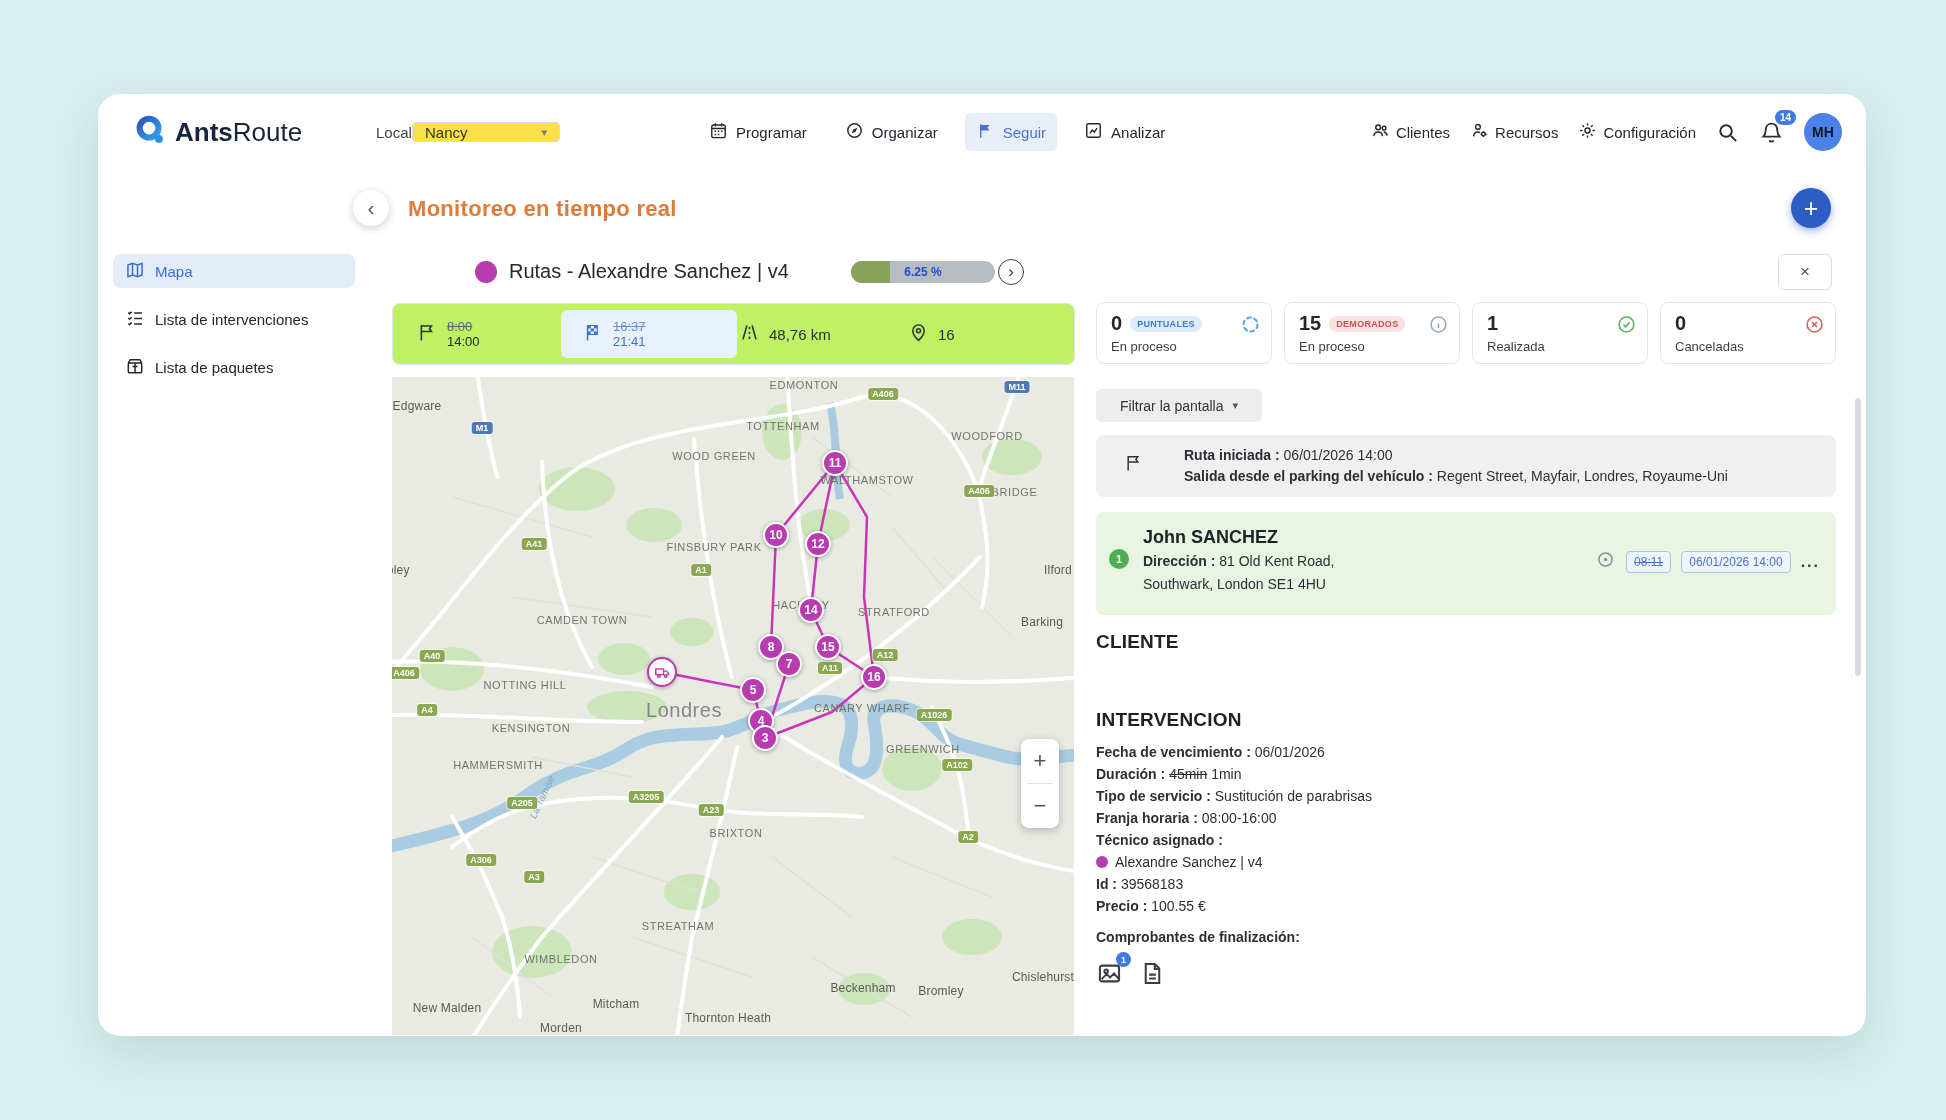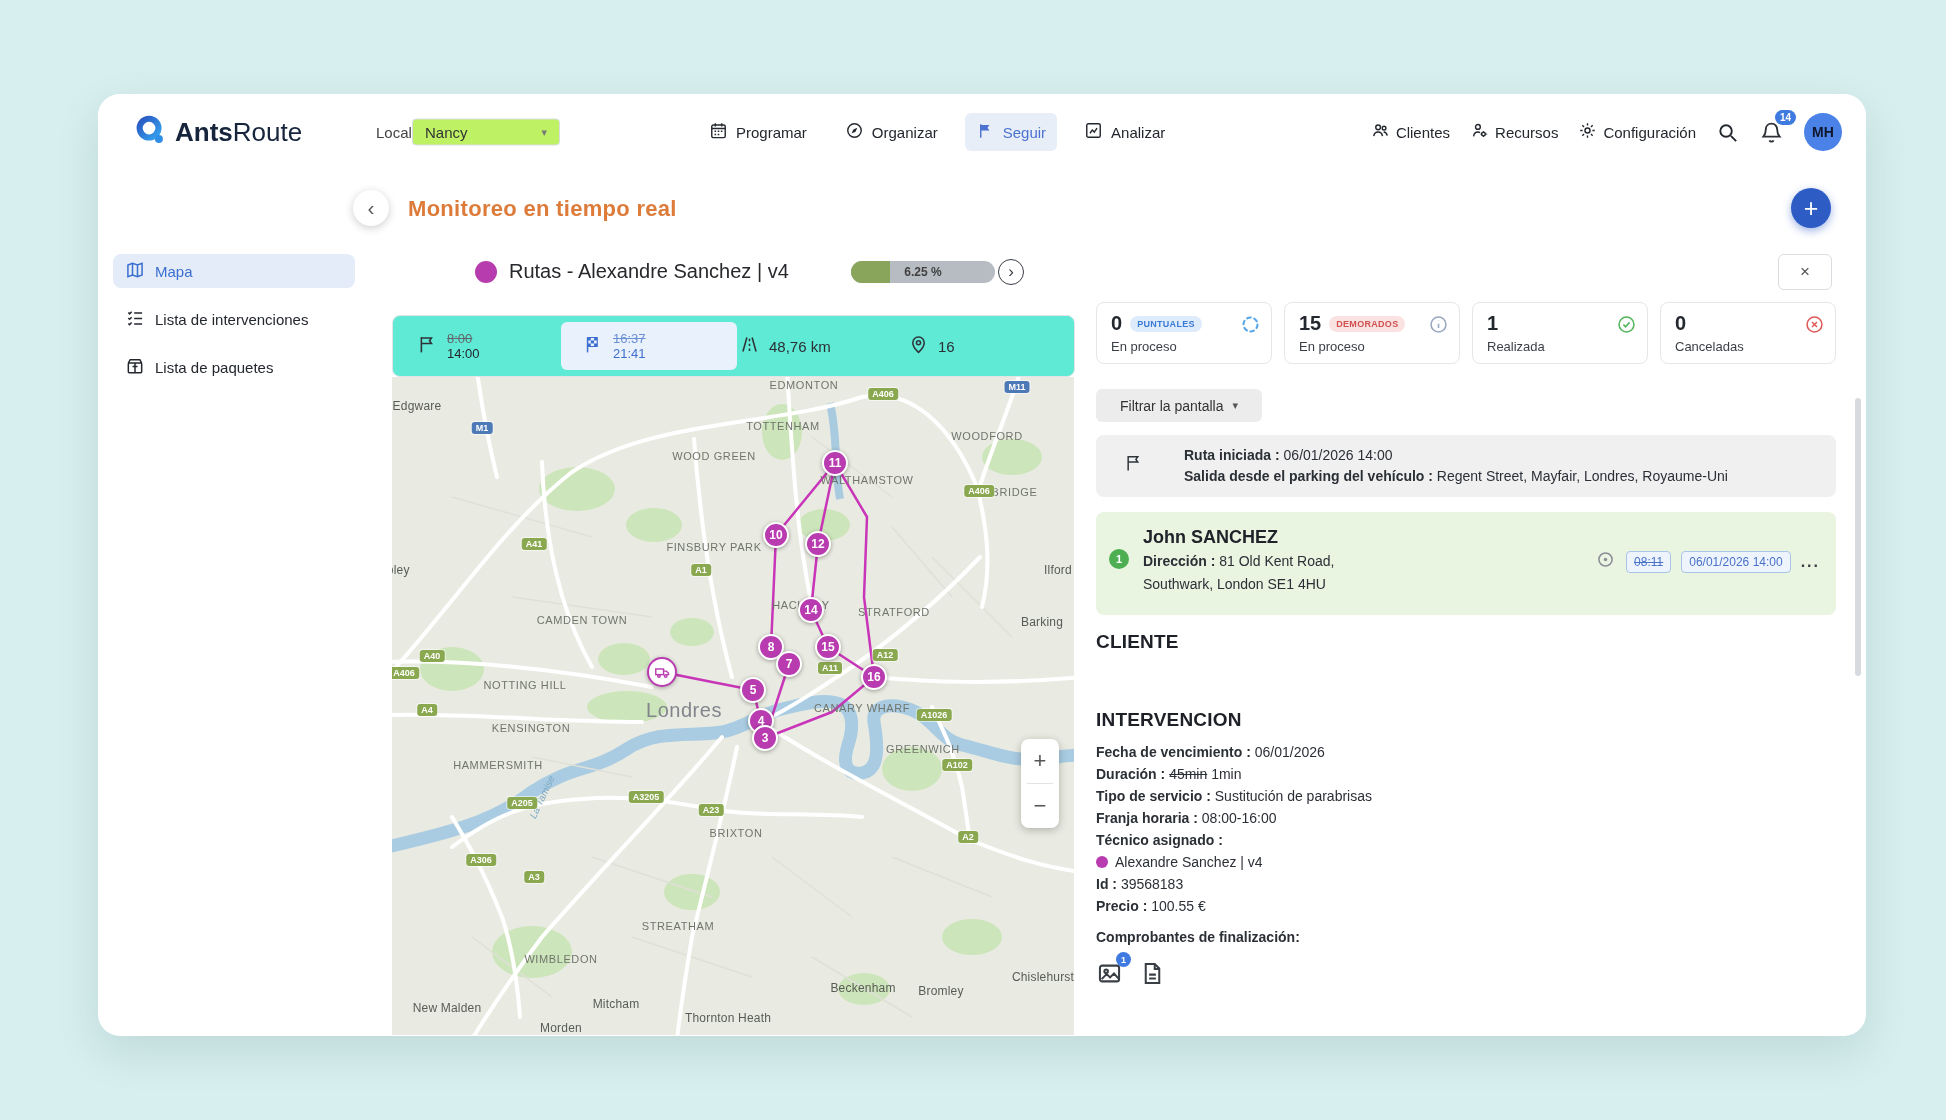--- a/index.html
+++ b/index.html
@@ -7,21 +7,21 @@
   body { background:#d7efee; font-family:"Liberation Sans", sans-serif; position:relative; overflow:hidden; color:#2b2f36; }
   .window { position:absolute; left:98px; top:94px; width:1768px; height:942px; background:#fff; border-radius:22px; box-shadow:0 16px 44px rgba(20,60,70,.12); overflow:hidden; }
 
   
   .hdr { position:absolute; left:0; top:0; width:100%; height:76px; background:#fff; }
   .hdr > * { position:absolute; top:50%; transform:translateY(-50%); }
   .brand { left:36px; display:flex; align-items:center; gap:9px; }
   .brand-text { font-size:26px; color:#16243c; }
   .brand-text b { font-weight:800; }
   .local-label { left:278px; font-size:15px; color:#444; }
-  .select { left:314px; width:148px; height:27px; background:#bef264; border:1px solid #d8dce1; border-radius:4px; display:flex; align-items:center; padding:0 12px; font-size:15px; color:#333; cursor:pointer; }
+  .select { left:314px; width:148px; height:20px; background:#fde047; border:1px solid #d8dce1; border-radius:4px; display:flex; align-items:center; padding:0 12px; font-size:15px; color:#333; cursor:pointer; }
   .select .caret { margin-left:auto; color:#777; font-size:11px; }
   .nav { left:600px; display:flex; align-items:center; gap:16px; }
   .nav-item { display:flex; align-items:center; gap:8px; font-size:15px; color:#23272e; padding:8px 11px; border-radius:6px; cursor:pointer; white-space:nowrap; }
   .nav-item svg { width:19px; height:19px; }
   .nav-item.active { background:#e8eef8; color:#4a72d1; }
   .nav2 { right:24px; display:flex; align-items:center; gap:20px; }
   .nav2 .nav-item { padding:6px 0; gap:6px; }
   .icon-btn { width:23px; height:23px; color:#23272e; cursor:pointer; }
   .bell-wrap { position:relative; width:25px; height:25px; cursor:pointer; }
   .badge-notif { position:absolute; top:-10px; right:-12px; background:#3f7ae0; color:#fff; font-size:10px; font-weight:700; padding:2px 5px; border-radius:9px; }
@@ -36,26 +36,26 @@
   
   .back-btn { position:absolute; left:255px; top:96px; width:36px; height:36px; border-radius:50%; background:#fff; box-shadow:0 2px 8px rgba(0,0,0,.2); display:flex; align-items:center; justify-content:center; font-size:21px; color:#555; cursor:pointer; }
   .page-title { position:absolute; left:310px; top:102px; font-size:22px; color:#dd7b3a; letter-spacing:.3px; }
   .add-btn { position:absolute; left:1693px; top:94px; width:40px; height:40px; border-radius:50%; background:#2d5cc5; color:#fff; font-size:25px; line-height:1; display:flex; align-items:center; justify-content:center; box-shadow:0 3px 9px rgba(45,92,197,.45); cursor:pointer; }
 
   
   .route-dot { position:absolute; left:377px; top:167px; width:22px; height:22px; border-radius:50%; background:#b73cae; }
   .route-name { position:absolute; left:411px; top:166px; font-size:20px; font-weight:500; color:#26282c; }
   .progress { position:absolute; left:753px; top:167px; width:144px; height:22px; border-radius:11px; background:#b7bcc3; overflow:hidden; }
   .progress-fill { position:absolute; left:0; top:0; bottom:0; width:27%; background:#89a55c; }
-  .progress-label { position:absolute; width:100%; text-align:center; top:4px; font-size:12px; font-weight:700; color:#404040; }
+  .progress-label { position:absolute; width:100%; text-align:center; top:4px; font-size:12px; font-weight:700; color:#1d4ed8; }
   .next-btn { position:absolute; left:900px; top:165px; width:26px; height:26px; border-radius:50%; border:1.6px solid #3a3f46; display:flex; align-items:center; justify-content:center; font-size:17px; color:#3a3f46; cursor:pointer; }
   .close-btn { position:absolute; left:1680px; top:160px; width:54px; height:36px; border:1px solid #d9dce0; border-radius:6px; display:flex; align-items:center; justify-content:center; font-size:17px; color:#555; background:#fff; cursor:pointer; }
 
   
-  .trip { position:absolute; left:294px; top:209px; width:683px; height:62px; border:1px solid #e2e4e8; border-radius:8px; background:#5eead4;margin-top:12px; }
+  .trip { position:absolute; left:294px; top:209px; width:683px; height:62px; border:1px solid #e2e4e8; border-radius:8px; background:#bef264; }
   .seg { position:absolute; top:0; bottom:0; display:flex; align-items:center; gap:9px; color:#2b2f36; }
   .seg svg { width:21px; height:21px; color:#2f343b; }
   .seg-start { left:24px; }
   .seg-end { left:168px; width:176px; top:6px; bottom:6px; background:#e9f1fc; border-radius:6px; padding-left:22px; }
   .seg-end svg { color:#3f6fd0; }
   .seg-dist { left:346px; font-size:15px; }
   .seg-stops { left:515px; font-size:15px; }
   .times { display:flex; flex-direction:column; line-height:15px; font-size:13px; }
   .t-old { color:#62666c; text-decoration:line-through; }
   .t-new { color:#23272e; }

